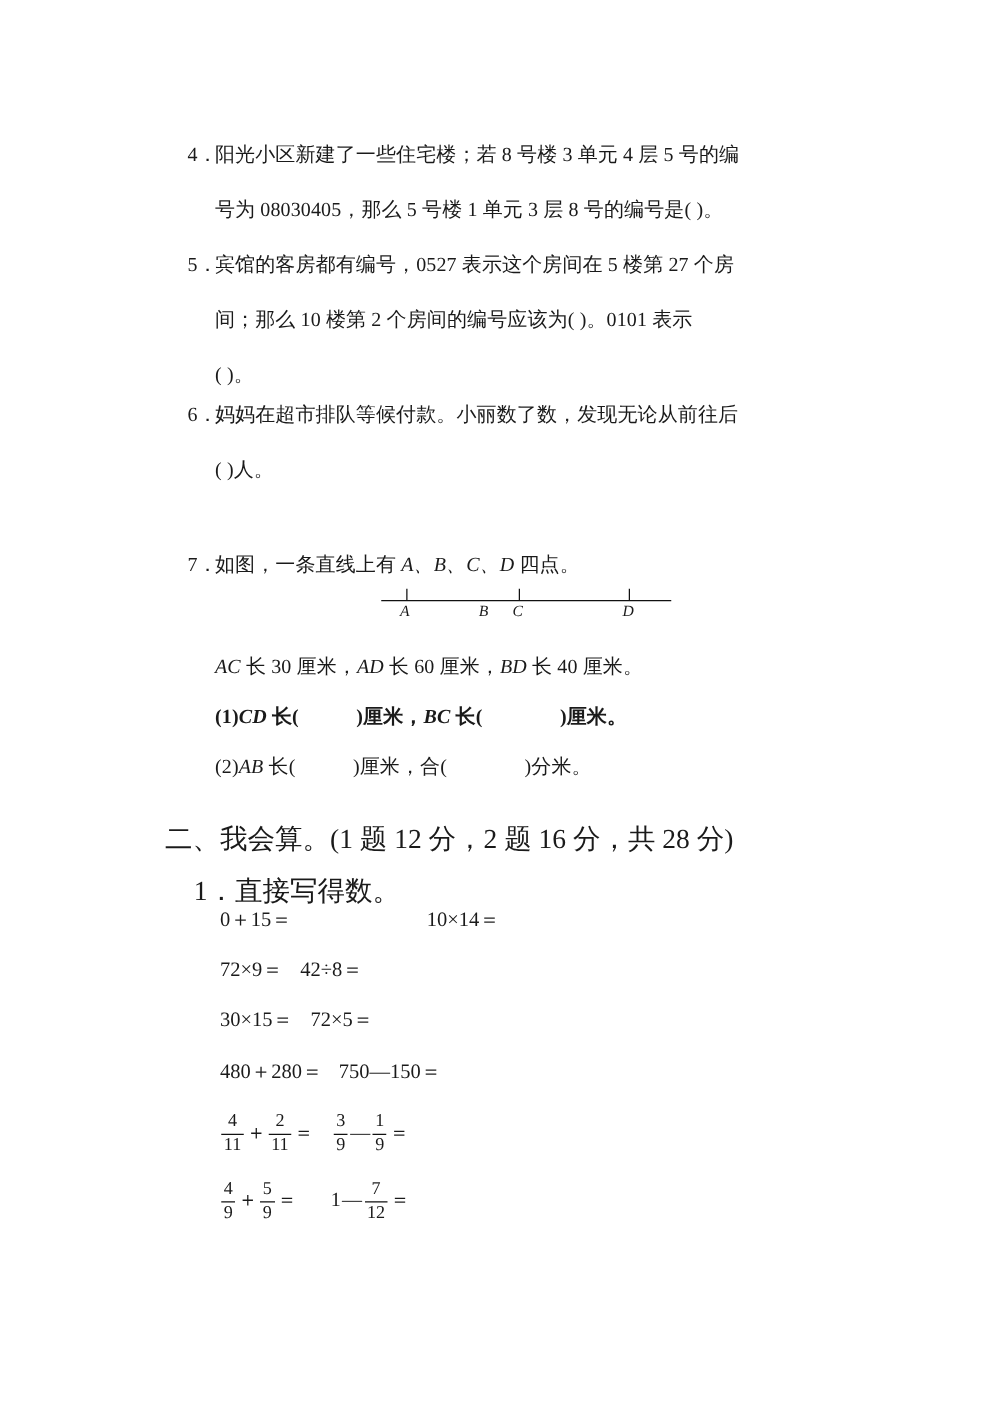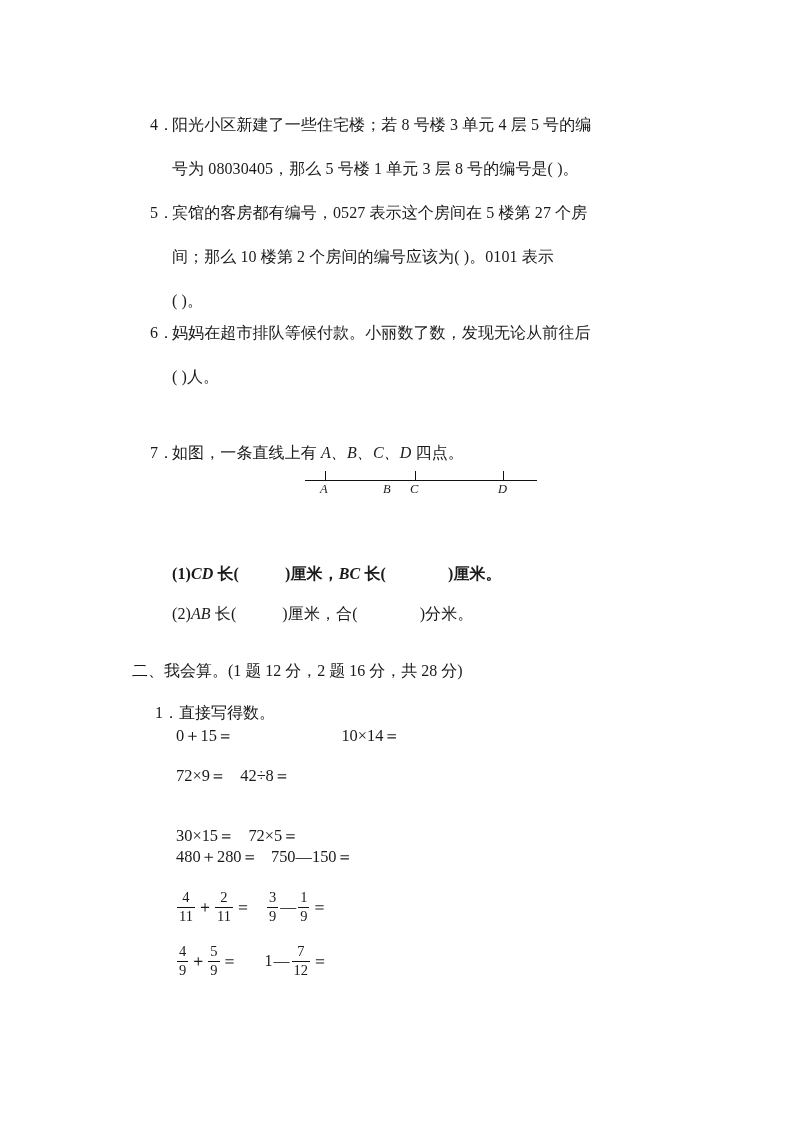--- a/index.html
+++ b/index.html
@@ -79,21 +79,21 @@
     font-style: italic;
     font-size: 12.5px;
     line-height: 14px;
     font-family: "Liberation Serif", "DejaVu Serif", serif;
   }
 
   
   .section-head {
     position: absolute;
     left: 132px;
-    font-size: 16px;
+    font-size: 22px;
     line-height: 26px;
     white-space: nowrap;
   }
 
   
   .calc-row {
     position: absolute;
     left: 176px;
     font-size: 16.4px;
     line-height: 24px;
@@ -171,20 +171,23 @@
     <div class="axis"></div>
     <div class="tick" style="left:25px;"></div>
     <div class="tick" style="left:115px;"></div>
     <div class="tick" style="left:203px;"></div>
     <div class="plabel" style="left:20px;">A</div>
     <div class="plabel" style="left:83px;">B</div>
     <div class="plabel" style="left:110px;">C</div>
     <div class="plabel" style="left:198px;">D</div>
   </div>
 
+  <div class="q" style="top:512px;">
+    <span class="q-line indent"><span class="it">AC</span><span> 长 30 厘米，</span><span class="it">AD</span><span> 长 60 厘米，</span><span class="it">BD</span><span> 长 40 厘米。</span></span>
+  </div>
 
   <div class="q" style="top:552px;font-weight:bold;">
     <span class="q-line indent"><span>(1)</span><span class="it">CD</span><span> 长(</span><span class="blank-m"></span><span>)厘米，</span><span class="it">BC</span><span> 长(</span><span class="blank-l"></span><span>)厘米。</span></span>
   </div>
 
   <div class="q" style="top:592px;">
     <span class="q-line indent"><span>(2)</span><span class="it">AB</span><span> 长(</span><span class="blank-m"></span><span>)厘米，合(</span><span class="blank-l"></span><span>)分米。</span></span>
   </div>
 
   <div class="section-head" style="top:658px;">二、我会算。(1 题 12 分，2 题 16 分，共 28 分)</div>
@@ -192,21 +195,21 @@
   <div class="section-head" style="left:155px; top:700px;">1．直接写得数。</div>
 
   <div class="calc-row" style="top:724px;">
     <span class="calc-cell">0＋15＝</span><span class="sp" style="width:108px;"></span><span class="calc-cell">10×14＝</span>
   </div>
 
   <div class="calc-row" style="top:764px;">
     <span class="calc-cell">72×9＝</span><span class="sp" style="width:14px;"></span><span class="calc-cell">42÷8＝</span>
   </div>
 
-  <div class="calc-row" style="top:804px;margin-top:20px;">
+  <div class="calc-row" style="top:804px;">
     <span class="calc-cell">30×15＝</span><span class="sp" style="width:14px;"></span><span class="calc-cell">72×5＝</span>
   </div>
 
   <div class="calc-row" style="top:845px;">
     <span class="calc-cell">480＋280＝</span><span class="sp" style="width:13px;"></span><span class="calc-cell">750—150＝</span>
   </div>
 
   <div class="frac-row" id="frac-row-0" style="top:890px;"><span class="frac"><span class="num">4</span><span class="den">11</span></span><span class="op">＋</span><span class="frac"><span class="num">2</span><span class="den">11</span></span><span class="op">＝</span><span class="gap-sm"></span><span class="frac"><span class="num">3</span><span class="den">9</span></span><span class="op">—</span><span class="frac"><span class="num">1</span><span class="den">9</span></span><span class="op">＝</span></div>
   <div class="frac-row" id="frac-row-1" style="top:944px;"><span class="frac"><span class="num">4</span><span class="den">9</span></span><span class="op">＋</span><span class="frac"><span class="num">5</span><span class="den">9</span></span><span class="op">＝</span><span class="gap-md"></span><span class="whole">1</span><span class="op">—</span><span class="frac"><span class="num">7</span><span class="den">12</span></span><span class="op">＝</span></div>
 

